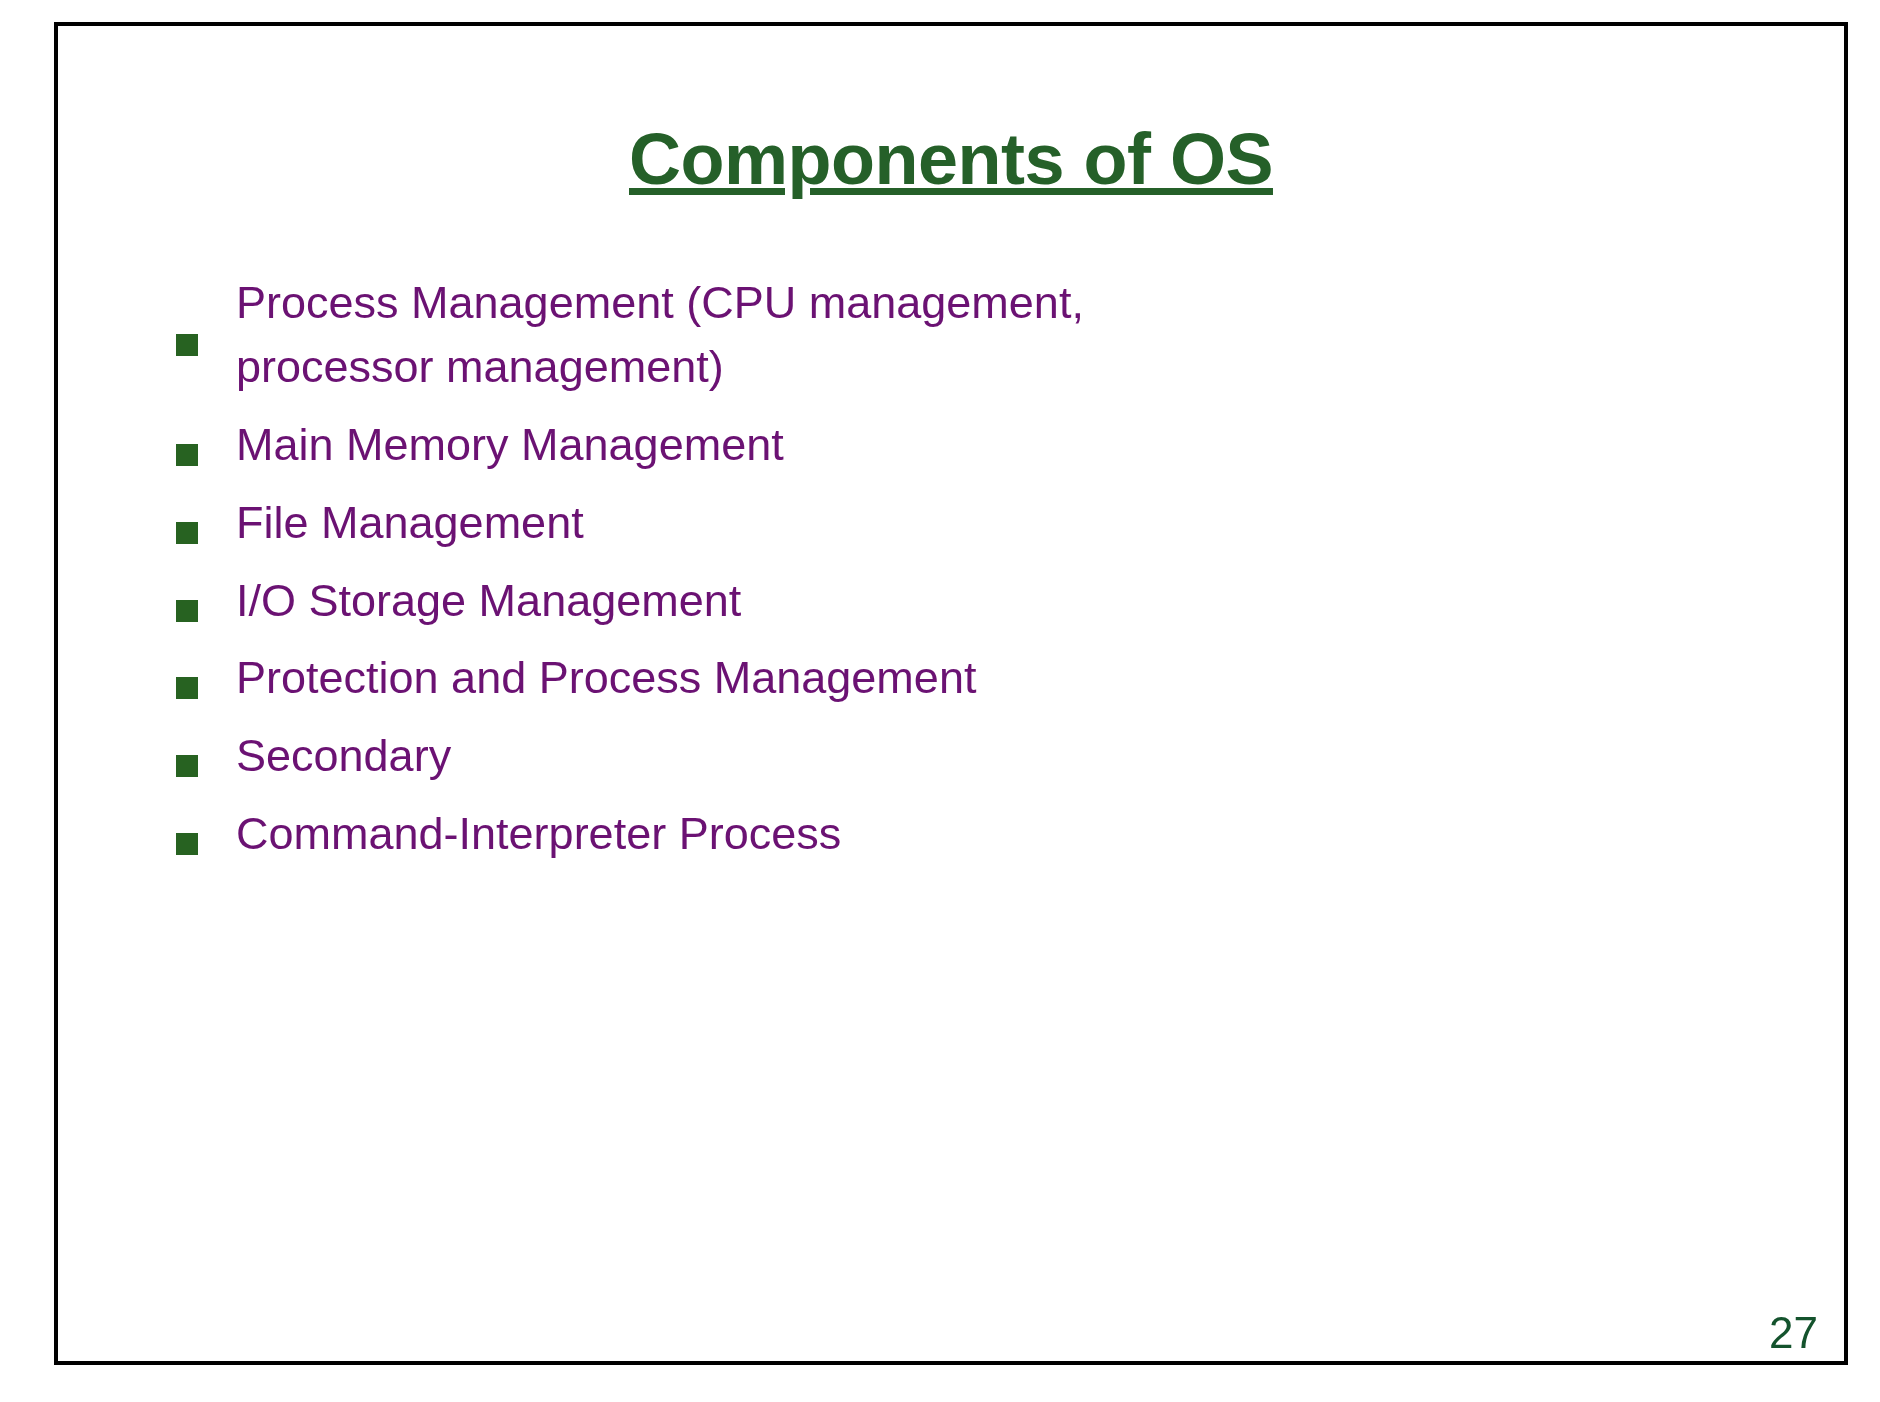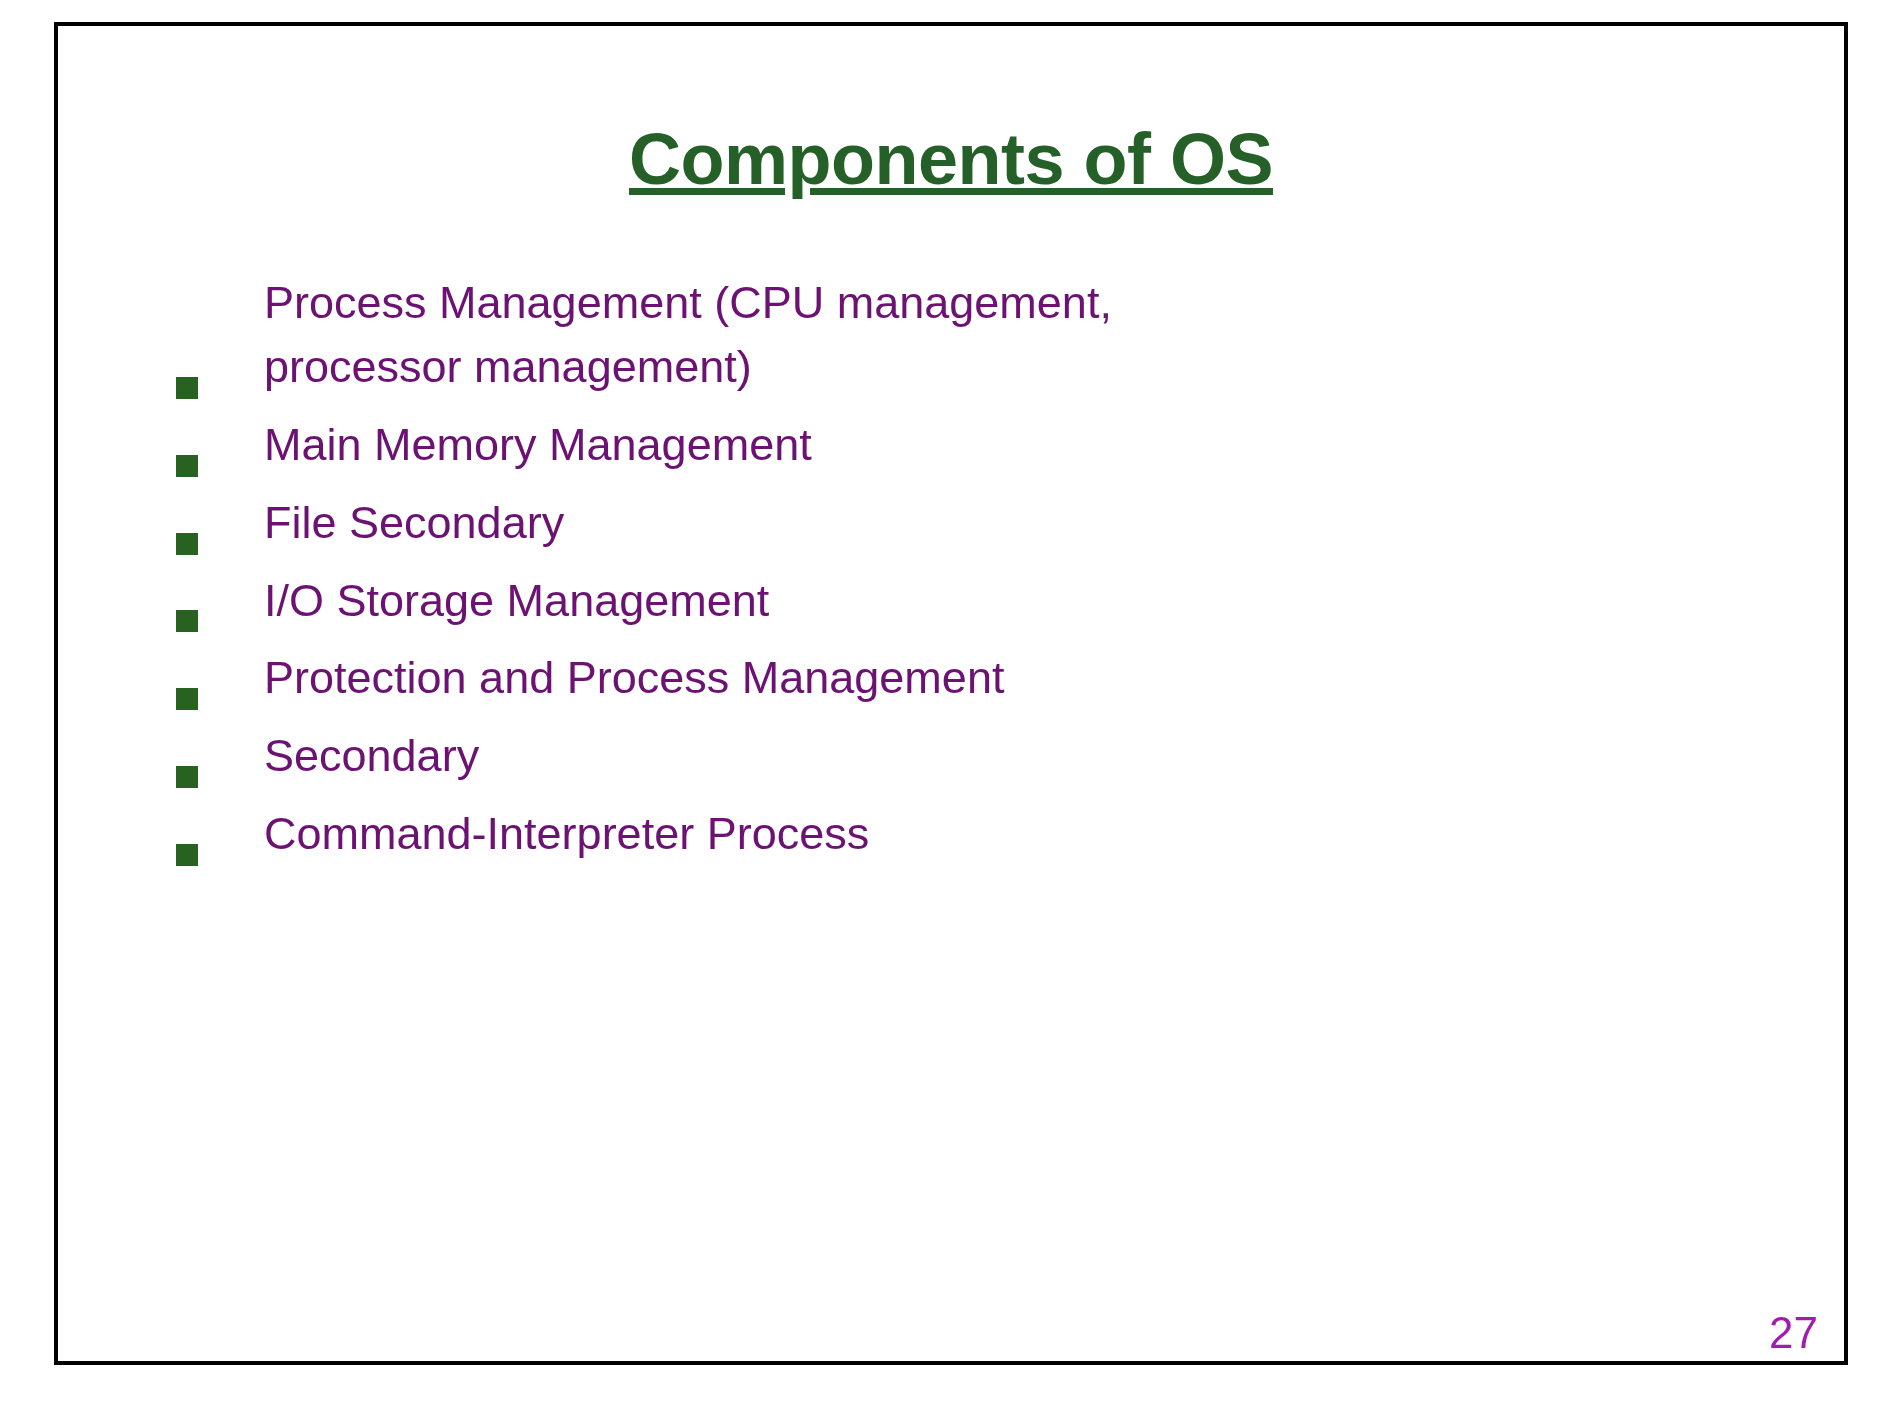--- a/index.html
+++ b/index.html
@@ -51,23 +51,22 @@
 
   .bullet-list {
     position: absolute;
     left: 118px;
     top: 245px;
     width: 1300px;
   }
 
   .bullet-item {
     display: flex;
-    align-items: flex-end;
+    align-items: center;
     margin-bottom: 14px;
-    gap: 28px;
   }
 
   .bullet-marker {
     flex: 0 0 auto;
     width: 22px;
     height: 22px;
     background: #276221;
     margin-top: 20px;
     margin-right: 38px;
   }
@@ -78,21 +77,21 @@
     line-height: 1.42;
     color: #6B1273;
     max-width: 1010px;
   }
 
   .page-number {
     position: absolute;
     right: 26px;
     bottom: 6px;
     font-size: 44px;
-    color: #a21caf;
+    color: #14532d;
     line-height: 1;
   }
 </style>
 </head>
 <body>
 
 <div class="slide-canvas">
   <div class="slide-frame">
 
     <h1 class="slide-title">Components of OS</h1>
@@ -104,21 +103,21 @@
         <span class="bullet-text">Process Management (CPU management, processor management)</span>
       </div>
 
       <div class="bullet-item">
         <span class="bullet-marker"></span>
         <span class="bullet-text">Main Memory Management</span>
       </div>
 
       <div class="bullet-item">
         <span class="bullet-marker"></span>
-        <span class="bullet-text">File Secondary</span>
+        <span class="bullet-text">File Management</span>
       </div>
 
       <div class="bullet-item">
         <span class="bullet-marker"></span>
         <span class="bullet-text">I/O Storage Management</span>
       </div>
 
 
       <div class="bullet-item">
         <span class="bullet-marker"></span>

